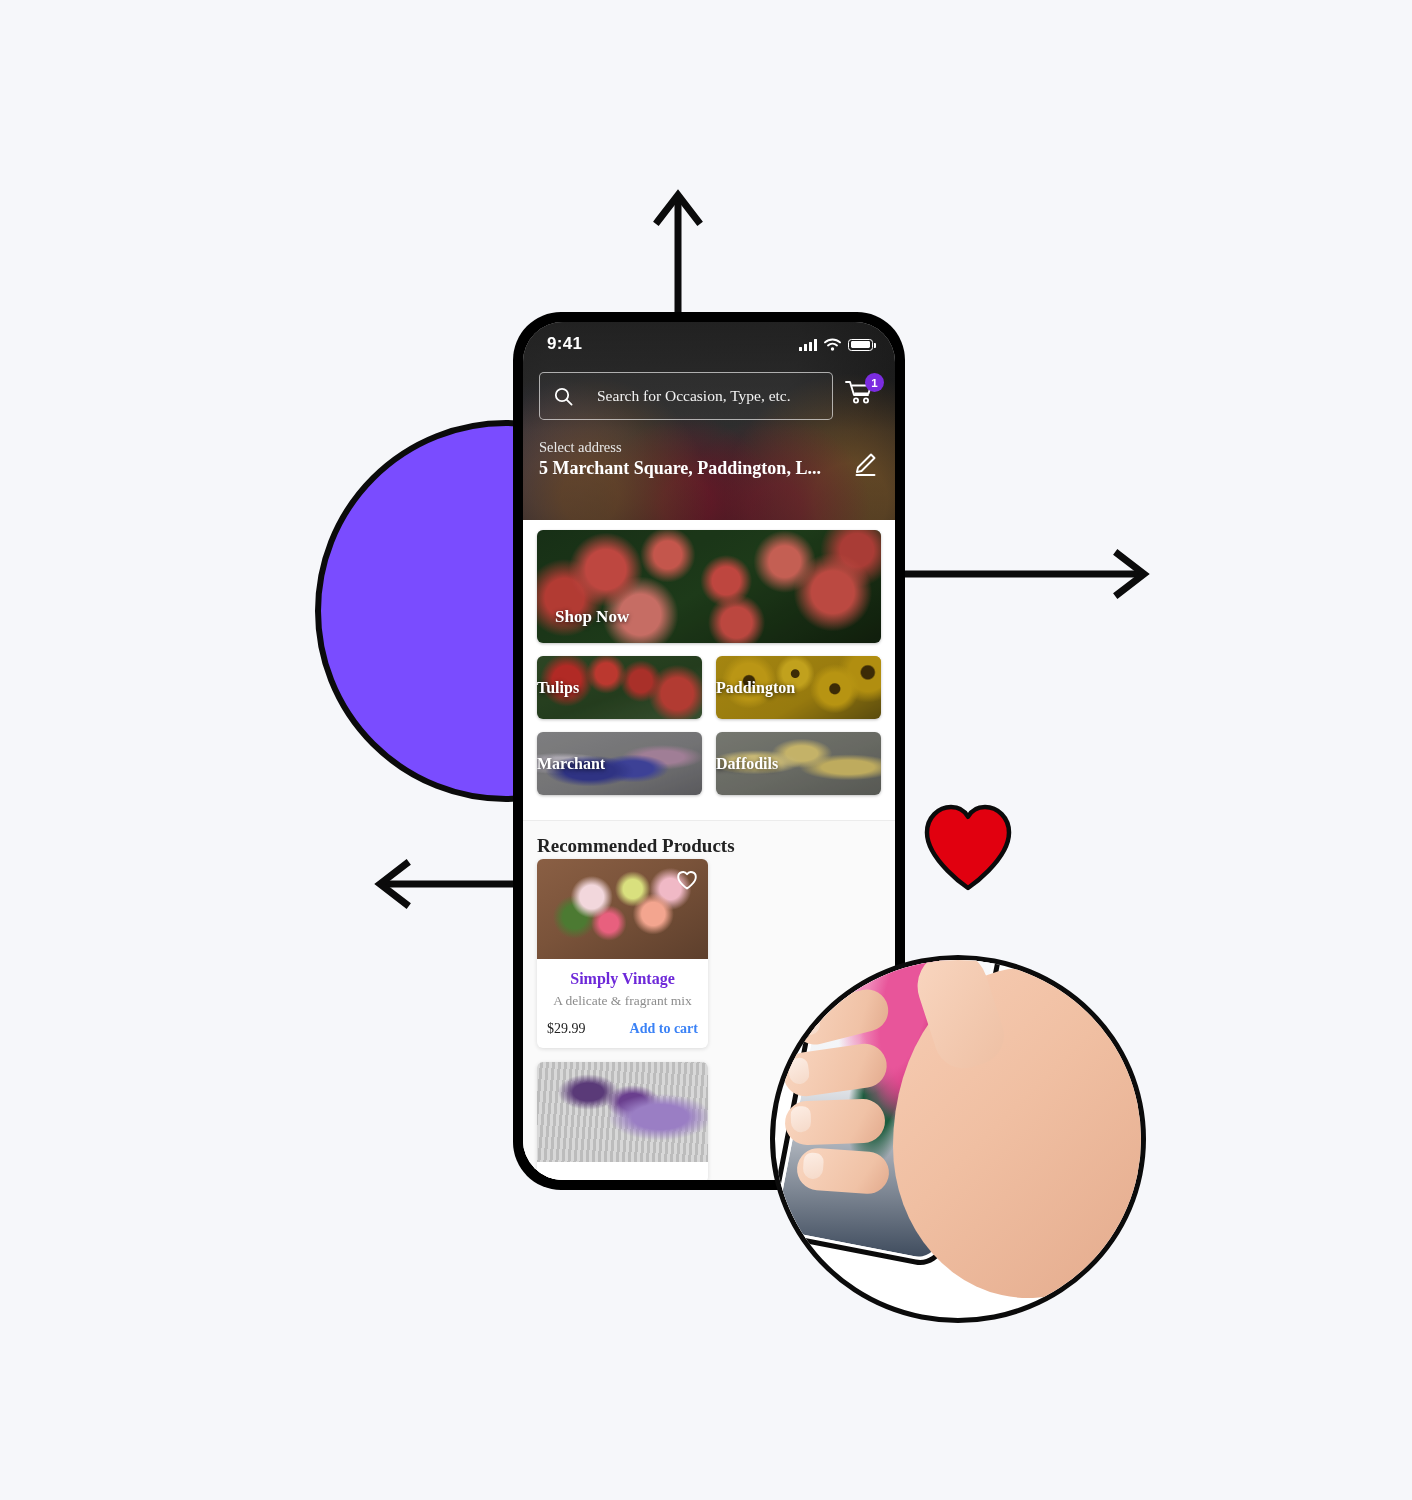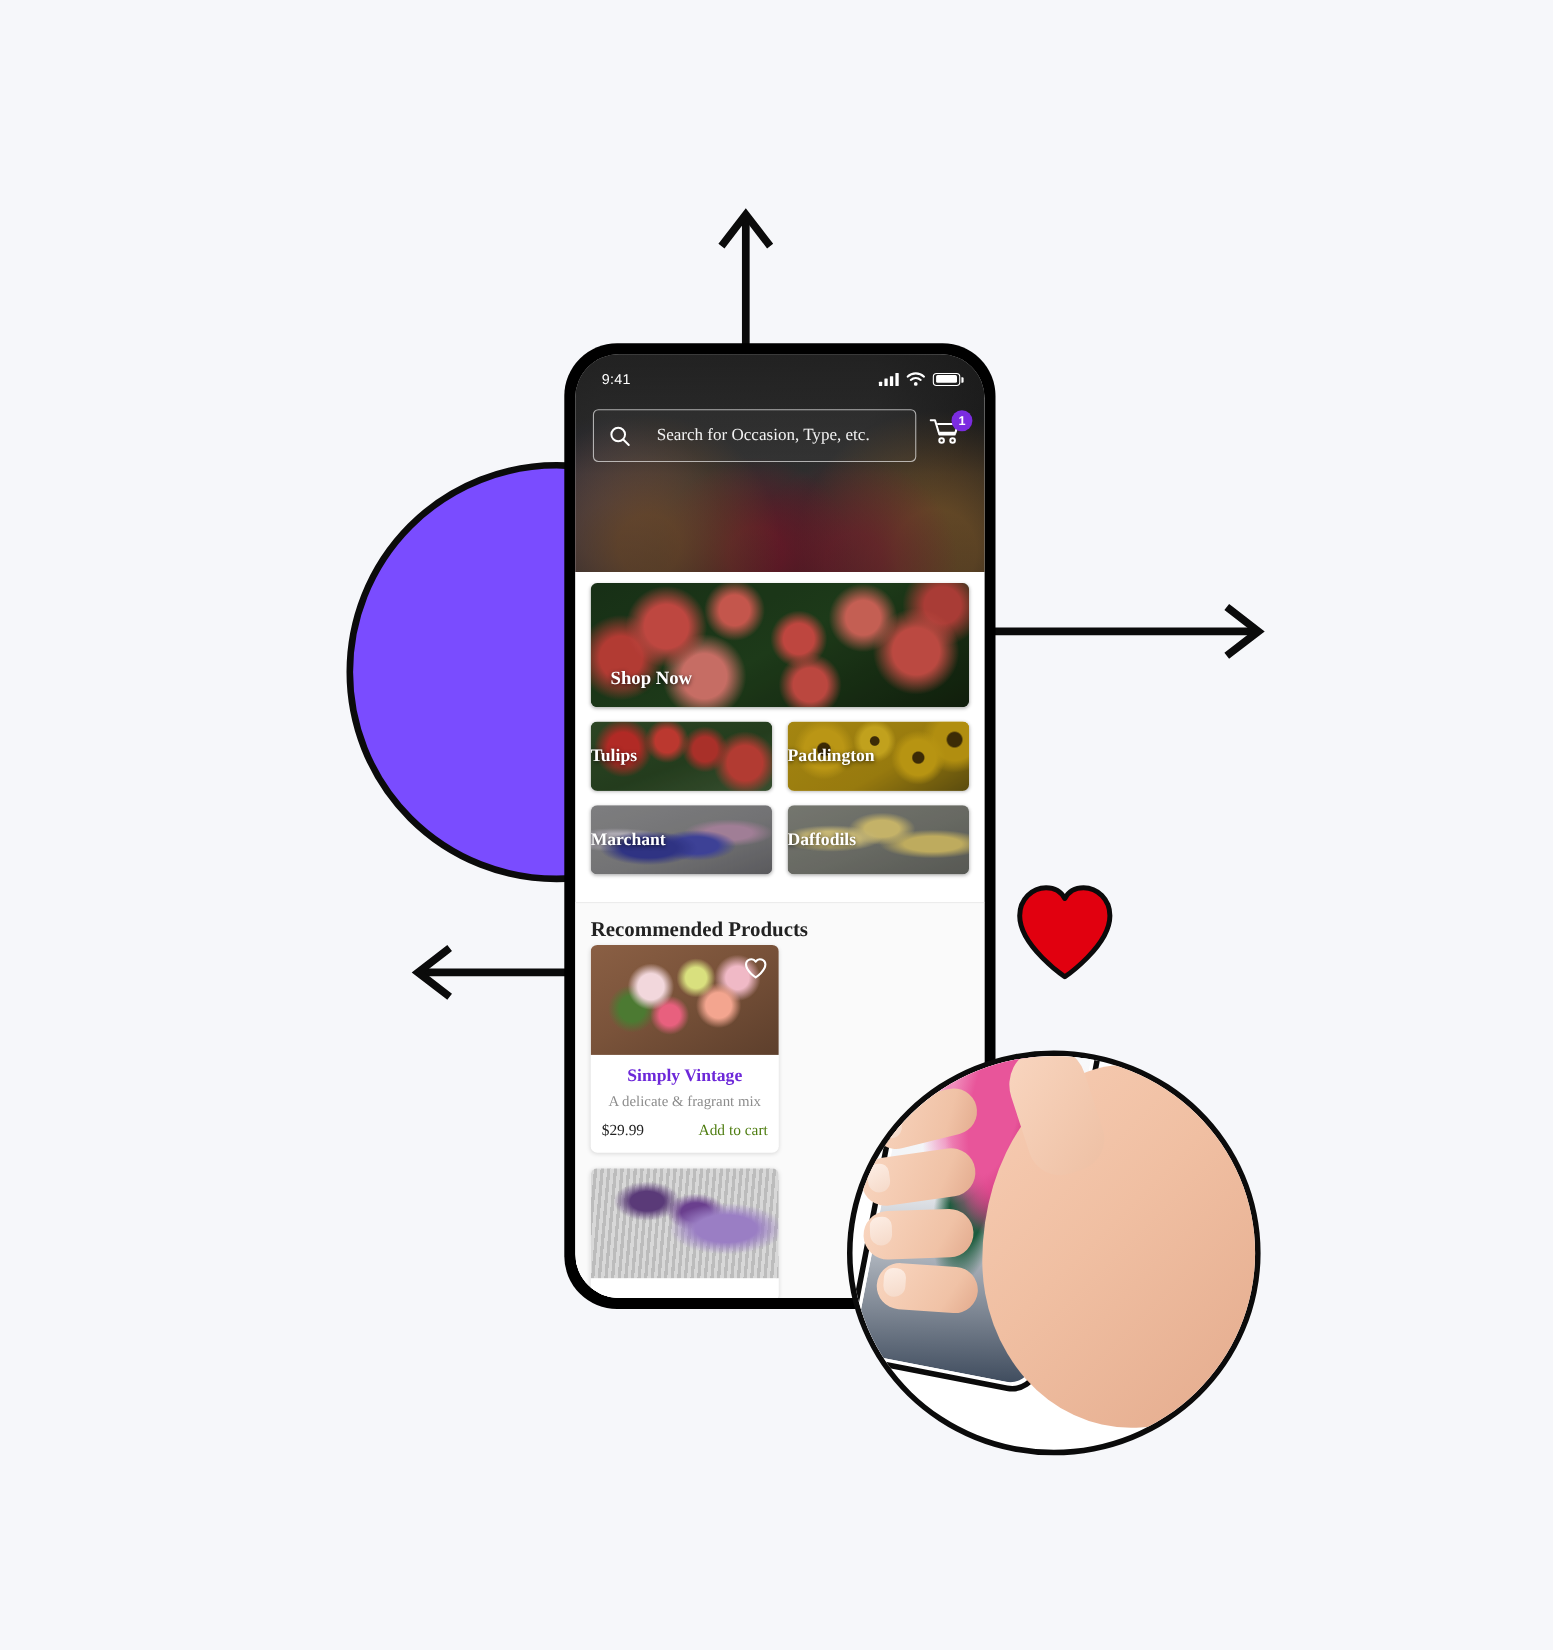--- a/index.html
+++ b/index.html
@@ -69,21 +69,21 @@
     position:absolute; inset:0;
     background: linear-gradient(180deg, rgba(20,20,20,.72) 0%, rgba(20,20,20,.45) 55%, rgba(20,20,20,.55) 100%);
   }
   .hero > * { position: relative; z-index: 2; }
 
   .statusbar {
     height: 44px;
     display: flex; align-items: center; justify-content: space-between;
     padding: 0 22px 0 24px;
   }
-  .clock { font-size: 13px; font-weight: normal; letter-spacing: .3px; font-family: "Liberation Sans", sans-serif; }
+  .clock { font-size: 17px; font-weight: bold; letter-spacing: .3px; font-family: "Liberation Sans", sans-serif; }
   .status-icons { display: flex; align-items: flex-end; gap: 7px; }
   .sig { display: flex; align-items: flex-end; gap: 2px; height: 12px; }
   .sig i { display: block; width: 3px; background: #fff; border-radius: .5px; }
   .sig i:nth-child(1){height:4px}.sig i:nth-child(2){height:6.5px}
   .sig i:nth-child(3){height:9px}.sig i:nth-child(4){height:12px}
   .batt { width: 25px; height: 12px; border: 1.6px solid #fff; border-radius: 3.4px; position: relative; }
   .batt::before{content:"";position:absolute;inset:1.6px;background:#fff;border-radius:1.4px}
   .batt::after{content:"";position:absolute;right:-4px;top:3.4px;width:2px;height:5px;background:#fff;border-radius:0 1px 1px 0}
 
   .searchrow { display: flex; align-items: center; padding: 6px 16px 0 16px; gap: 12px; }
@@ -204,21 +204,21 @@
   .card-img { position: relative; height: 100px; }
   .heart-btn {
     position: absolute; right: 9px; top: 9px;
     width: 24px; height: 24px; z-index: 3;
   }
   .card-info { padding: 10px 10px 11px 10px; text-align: center; }
   .card-name { font-size: 16px; font-weight: bold; color: #6d28d9; line-height: 1.25; text-align: center; }
   .card-desc { font-size: 13.5px; color: #8c8c8c; margin-top: 4px; line-height: 1.25; white-space: nowrap; overflow: hidden; }
   .card-bottom { display: flex; align-items: center; justify-content: space-between; margin-top: 11px; }
   .card-price { font-size: 14px; color: #222; }
-  .card-cta { font-size: 14px; font-weight: normal; color: #4d7c0f; }
+  .card-cta { font-size: 14px; font-weight: bold; color: #3b82f6; }
 
   .img-vintage { position:absolute; inset:0;
     background:
       radial-gradient(circle at 32% 38%, #f2d7dc 0 9%, rgba(0,0,0,0) 16%),
       radial-gradient(circle at 56% 30%, #d9e07e 0 8%, rgba(0,0,0,0) 15%),
       radial-gradient(circle at 68% 55%, #f3a58f 0 9%, rgba(0,0,0,0) 16%),
       radial-gradient(circle at 42% 64%, #e8607e 0 8%, rgba(0,0,0,0) 15%),
       radial-gradient(circle at 22% 58%, #4c7a32 0 8%, rgba(0,0,0,0) 15%),
       radial-gradient(circle at 78% 30%, #f0b9c6 0 7%, rgba(0,0,0,0) 14%),
       linear-gradient(150deg, #8a5f44 0%, #7a533a 45%, #5d3f2c 100%);
@@ -349,20 +349,30 @@
             <svg width="30" height="28" viewBox="0 0 30 28">
               <path d="M1 3h4l4 13h14" fill="none" stroke="#fff" stroke-width="1.9" stroke-linecap="round" stroke-linejoin="round"></path>
               <path d="M7 6.5h19l-2.5 8H9.3" fill="none" stroke="#fff" stroke-width="1.9" stroke-linejoin="round"></path>
               <circle cx="11" cy="21.5" r="2.1" fill="none" stroke="#fff" stroke-width="1.8"></circle>
               <circle cx="21" cy="21.5" r="2.1" fill="none" stroke="#fff" stroke-width="1.8"></circle>
             </svg>
             <span class="badge">1</span>
           </div>
         </div>
 
+        <div class="addressrow">
+          <div class="addr-left">
+            <div class="addr-label">Select address</div>
+            <div class="addr-value">5 Marchant Square, Paddington, L...</div>
+          </div>
+          <svg class="edit-icon" viewBox="0 0 28 28">
+            <path d="M20 4.5l3.5 3.5L10.5 21l-4.6 1.1L7 17.5z" fill="none" stroke="#fff" stroke-width="1.9" stroke-linejoin="round"></path>
+            <line x1="5.5" y1="25" x2="23.5" y2="25" stroke="#fff" stroke-width="1.9" stroke-linecap="round"></line>
+          </svg>
+        </div>
       </div>
 
       <div class="body">
 
         <div class="tiles">
           <div class="tile tile-hero">
             <span class="bg-roses"></span>
             <span class="label">Shop Now</span>
           </div>
           <div class="tile-row">

